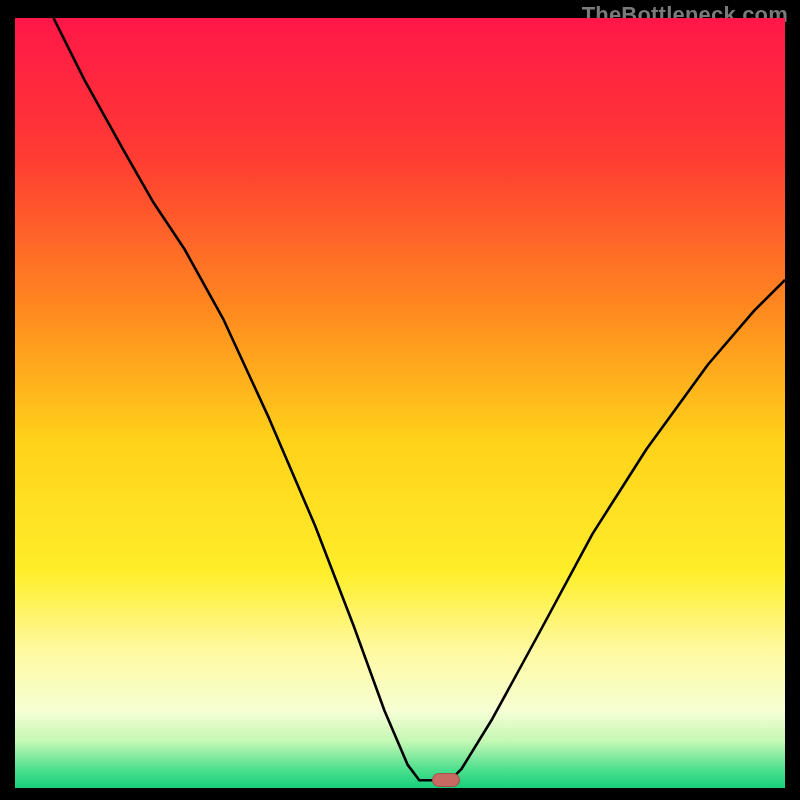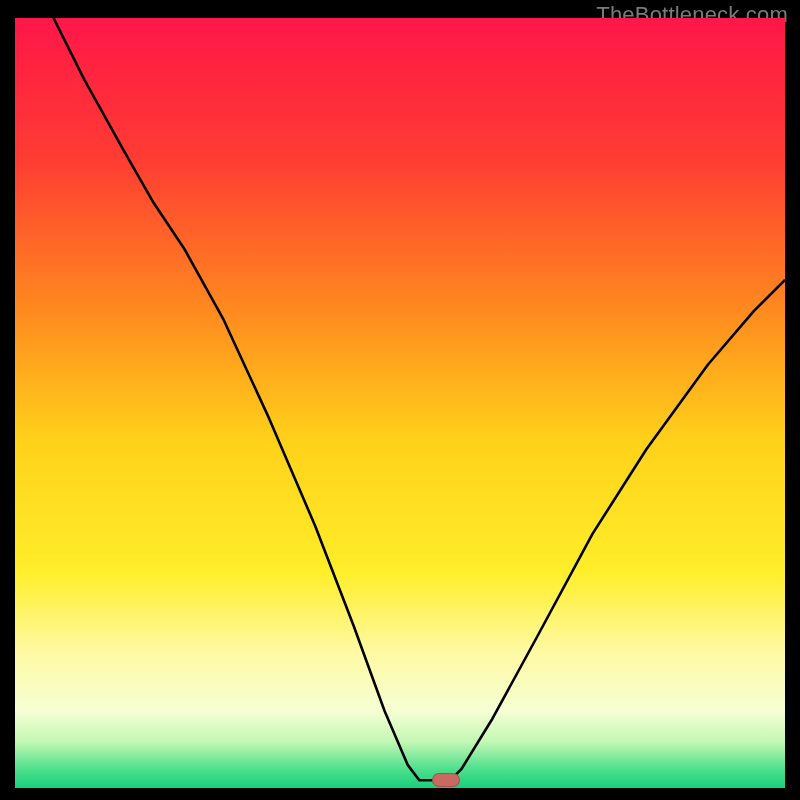--- a/index.html
+++ b/index.html
@@ -16,20 +16,21 @@
     height: 800px;
   }
   .watermark {
     position: absolute;
     top: 2px;
     right: 12px;
     color: #7a7a7a;
     font-family: Arial, Helvetica, sans-serif;
     font-size: 22px;
     letter-spacing: 0.2px;
+    font-weight: bold;
   }
   svg.plot {
     position: absolute;
     left: 15px;
     top: 18px;
     width: 770px;
     height: 770px;
     display: block;
   }
   .marker {

